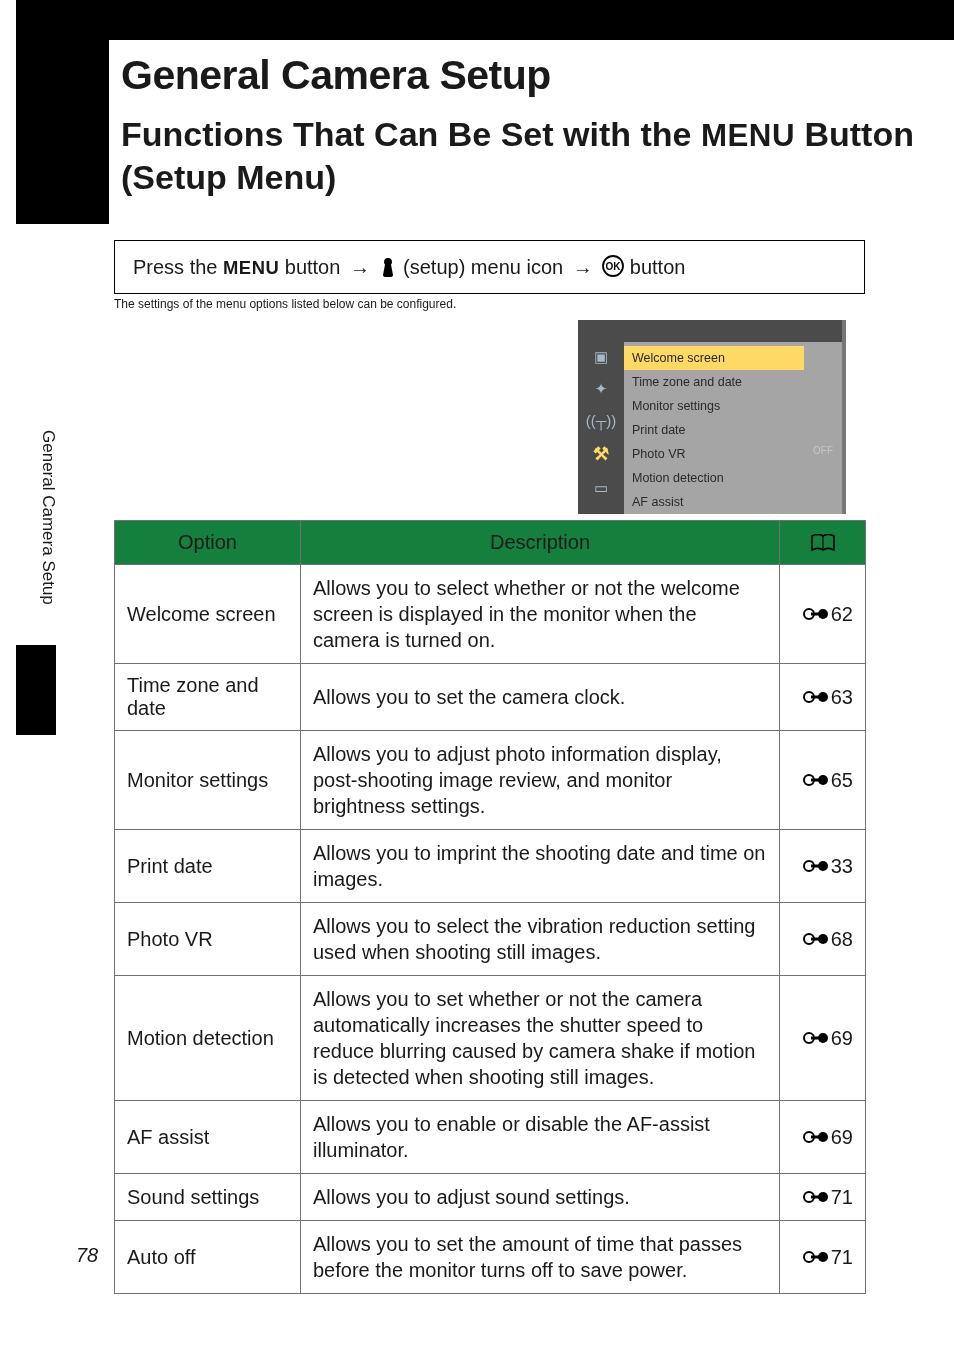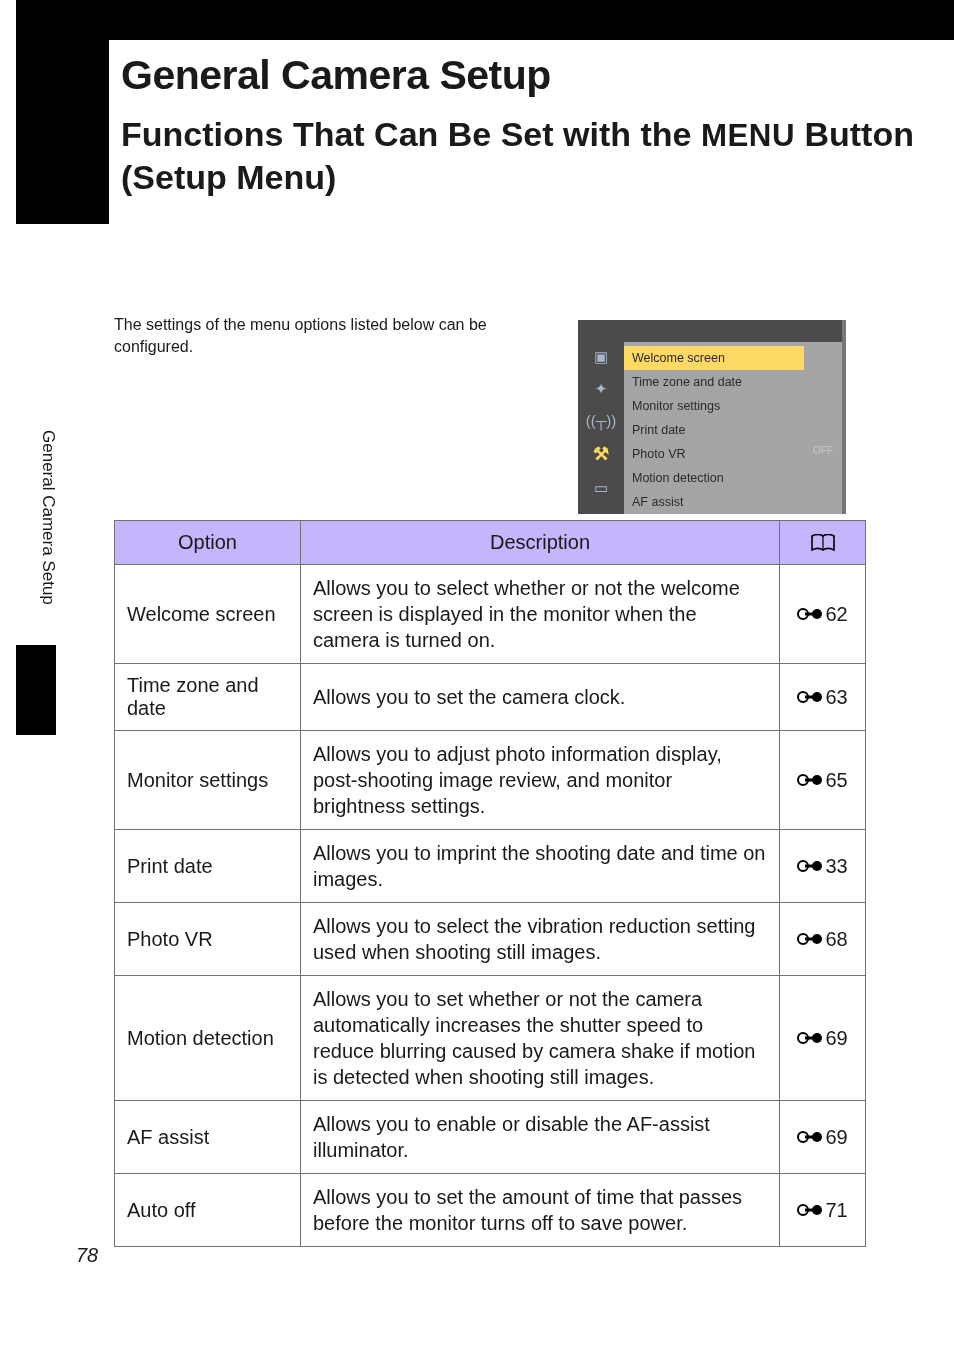--- a/index.html
+++ b/index.html
@@ -5,21 +5,21 @@
   * { box-sizing: border-box; margin: 0; padding: 0; }
   html, body { width: 954px; height: 1345px; font-family: "Segoe UI", Arial, sans-serif; color: #1a1a1a; }
   .page { position: relative; width: 954px; height: 1307px; background: #fff; margin-left: 16px; }
   .black-band { position: absolute; top: 0; left: 0; right: 0; height: 224px; background: #000; }
   .content-block { position: absolute; top: 40px; left: 93px; right: 0; height: 184px; background: #fff; padding: 12px 30px 12px 12px; }
   .page-title { font-size: 41px; font-weight: 700; letter-spacing: -0.5px; }
   .section-title { font-size: 34px; font-weight: 700; margin-top: 14px; line-height: 1.25; }
   .menu-label { font-family: Arial, sans-serif; font-weight: 700; letter-spacing: 0.5px; font-size: 0.92em; }
   .instr-box { position: absolute; top: 240px; left: 98px; right: 105px; border: 1px solid #000; padding: 14px 18px; font-size: 20px; }
   .instr-box .arrow { margin: 0 4px; font-weight: 700; }
-  .desc-text { position: absolute; top: 314px; left: 98px; width: 440px; font-size: 16px; line-height: 1.35; }
+  .desc-text { position: absolute; top: 296px; left: 98px; width: 440px; font-size: 12px; line-height: 1.35; }
 
   
   .mini-menu { position: absolute; top: 320px; left: 562px; width: 268px; height: 194px; background: #a5a5a5; border-right: 4px solid #777; }
   .mini-header { height: 22px; background: #4b4b4b; }
   .mini-body { display: flex; height: 172px; }
   .mini-side { width: 46px; background: #4b4b4b; display: flex; flex-direction: column; align-items: center; padding-top: 6px; gap: 14px; }
   .mini-side span { color: #a7b8c9; font-size: 15px; }
   .mini-side .active { color: #ffd966; font-size: 18px; font-weight: bold; }
   .mini-list { flex: 1; padding-top: 4px; }
   .mini-row { height: 24px; display: flex; align-items: center; padding-left: 8px; font-size: 12.5px; color: #2a2a2a; }
@@ -28,45 +28,57 @@
   .mini-vals span { height: 24px; font-size: 10px; color: #c7c7c7; display:flex; align-items:center; }
 
   
   .side-label { position: absolute; left: 22px; top: 430px; writing-mode: vertical-rl; font-size: 17px; }
   .side-tab { position: absolute; left: 0; top: 645px; width: 40px; height: 90px; background: #000; }
 
   
   .tbl-wrap { position: absolute; top: 520px; left: 98px; right: 104px; }
   table { border-collapse: collapse; width: 100%; }
   th, td { border: 1px solid #717171; padding: 10px 12px; font-size: 20px; vertical-align: middle; }
-  th { background: #c4b5fd; font-weight: 400; text-align: center; }
+  th { background: #15803d; font-weight: 400; text-align: center; }
   th.opt { width: 186px; }
   th.ref { width: 86px; }
   td.opt { font-weight: 400; text-align: left; }
   td.desc { text-align: left; line-height: 1.3; }
-  td.ref { text-align: center; white-space: nowrap; }
+  td.ref { text-align: right; white-space: nowrap; }
   .ref-sym { font-size: 18px; letter-spacing: -3px; margin-right: 2px; }
 
   .page-num { position: absolute; bottom: 40px; left: 60px; font-style: italic; font-size: 20px; text-align: center; }
 
   .wrench-svg, .ok-svg, .book-svg { vertical-align: -3px; }
 </style>
 </head>
 <body>
 
 <div class="page">
 
   <div class="black-band"></div>
   <div class="content-block">
     <h1 class="page-title">General Camera Setup</h1>
     <h2 class="section-title">
       <span>Functions That Can Be Set with the </span><span class="menu-label">MENU</span><span> Button (Setup Menu)</span>
     </h2>
   </div>
 
+  <div class="instr-box">
+    <span>Press the </span><span class="menu-label">MENU</span><span> button </span><span class="arrow">→</span>
+    <svg class="wrench-svg" width="18" height="20" viewBox="0 0 18 20">
+        <path d="M9 1 C6 1 5 3 5 5 C5 6 5.5 7 6 7.5 L4 18 C4 19 5 20 6 20 L12 20 C13 20 14 19 14 18 L12 7.5 C12.5 7 13 6 13 5 C13 3 12 1 9 1 Z M9 3 L9 6" fill="#000"></path>
+      </svg>
+    <span> (setup) menu icon </span><span class="arrow">→</span>
+    <svg class="ok-svg" width="22" height="22" viewBox="0 0 22 22">
+        <circle cx="11" cy="11" r="10" fill="none" stroke="#000" stroke-width="1.8"></circle>
+        <text x="11" y="15" text-anchor="middle" font-size="10" font-weight="bold" font-family="Arial">OK</text>
+      </svg>
+    <span> button</span>
+  </div>
 
   <div class="desc-text">The settings of the menu options listed below can be configured.</div>
 
   <div class="mini-menu">
     <div class="mini-header"></div>
     <div class="mini-body">
       <div class="mini-side">
         <span>▣</span>
         <span>✦</span>
         <span>((┬))</span>
@@ -165,20 +177,29 @@
           <tr>
             <td class="opt">AF assist</td>
             <td class="desc">Allows you to enable or disable the AF-assist illuminator.</td>
             <td class="ref"><span class="ref-sym"><svg width="26" height="14" viewBox="0 0 26 14">
                   <circle cx="6" cy="7" r="5" fill="none" stroke="#000" stroke-width="2"></circle>
                   <circle cx="20" cy="7" r="5" fill="#000"></circle>
                   <rect x="8" y="5.5" width="10" height="3" fill="#000"></rect>
                 </svg></span><span>69</span></td>
           </tr>
           <tr>
+            <td class="opt">Sound settings</td>
+            <td class="desc">Allows you to adjust sound settings.</td>
+            <td class="ref"><span class="ref-sym"><svg width="26" height="14" viewBox="0 0 26 14">
+                  <circle cx="6" cy="7" r="5" fill="none" stroke="#000" stroke-width="2"></circle>
+                  <circle cx="20" cy="7" r="5" fill="#000"></circle>
+                  <rect x="8" y="5.5" width="10" height="3" fill="#000"></rect>
+                </svg></span><span>71</span></td>
+          </tr>
+          <tr>
             <td class="opt">Auto off</td>
             <td class="desc">Allows you to set the amount of time that passes before the monitor turns off to save power.</td>
             <td class="ref"><span class="ref-sym"><svg width="26" height="14" viewBox="0 0 26 14">
                   <circle cx="6" cy="7" r="5" fill="none" stroke="#000" stroke-width="2"></circle>
                   <circle cx="20" cy="7" r="5" fill="#000"></circle>
                   <rect x="8" y="5.5" width="10" height="3" fill="#000"></rect>
                 </svg></span><span>71</span></td>
           </tr>
         </tbody>
     </table>

